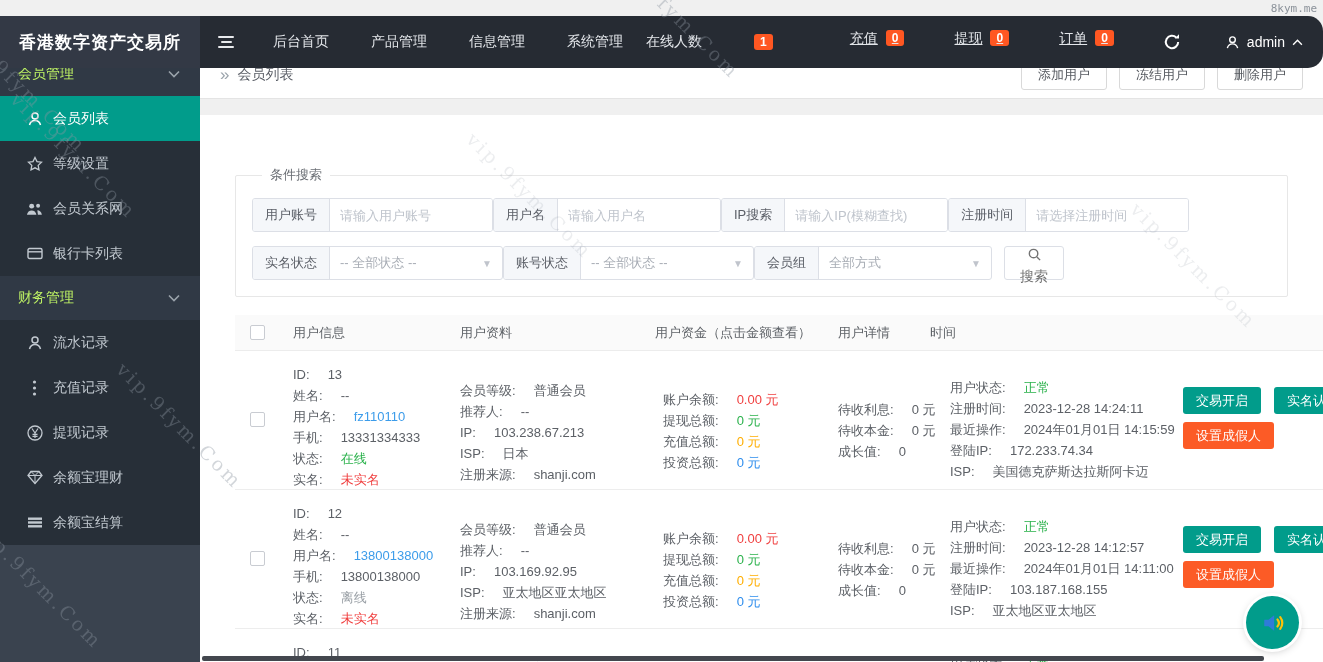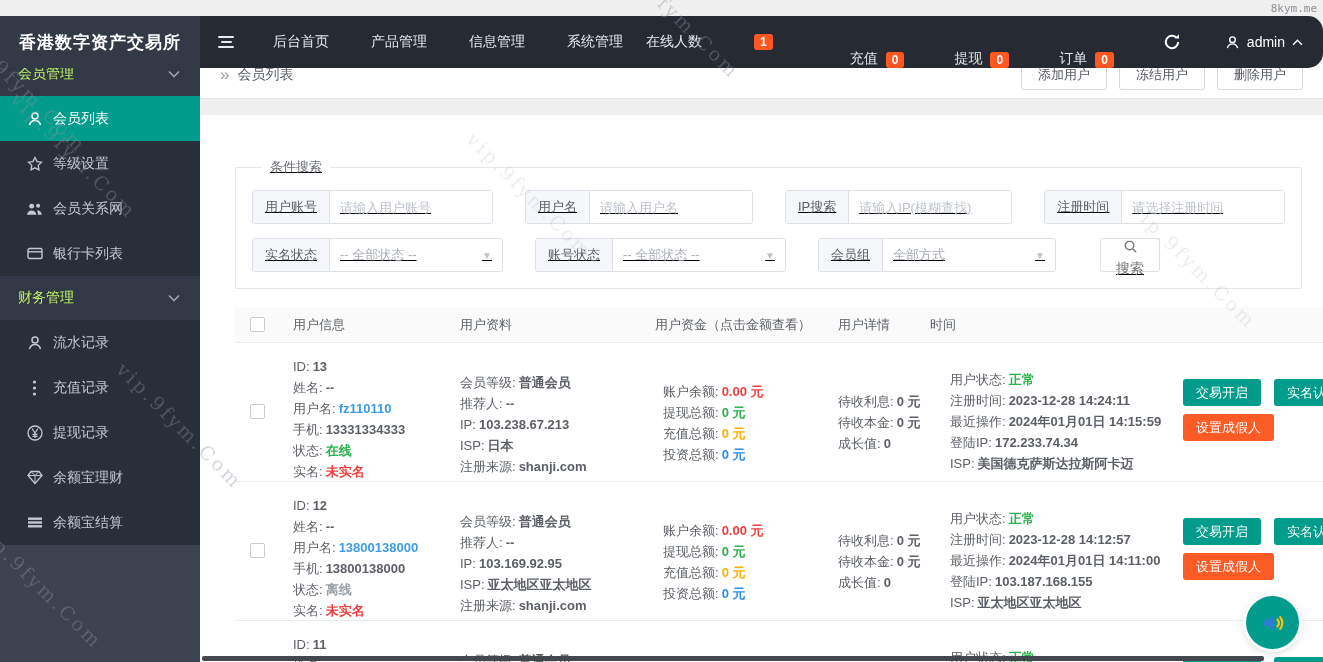--- a/index.html
+++ b/index.html
@@ -11,21 +11,21 @@
   .logo { width:200px; background:#333945; color:#fff; font-size:17px; font-weight:bold; display:flex; align-items:center; justify-content:center; letter-spacing:1px; }
   .hamburger { width:52px; display:flex; flex-direction:column; justify-content:center; align-items:center; gap:3px; cursor:pointer; }
   .hamburger span { display:block; height:2px; background:#e8eaed; border-radius:1px; }
   .hamburger span:nth-child(1){ width:16px; } .hamburger span:nth-child(2){ width:11px; } .hamburger span:nth-child(3){ width:16px; }
   .nav-items { display:flex; align-items:stretch; }
   .nav-item { display:flex; align-items:center; padding:0 21px; color:#e3e6ea; font-size:14px; cursor:pointer; white-space:nowrap; }
   .nav-item.active { background:#019c8b; color:#fff; }
   .nav-stat { display:flex; align-items:center; color:#e3e6ea; font-size:14px; padding:0 6px 0 2px; white-space:nowrap;gap:44px; }
   .badge { display:inline-block; margin-left:8px; min-width:14px; padding:1px 6px; background:#ff5722; border-radius:3px; color:#fff; font-size:12px; font-weight:bold; text-align:center; }
   .topbar-right { margin-left:auto; display:flex; align-items:stretch; }
-  .counter { display:flex; align-items:flex-end; padding:0 25px; color:#e3e6ea; font-size:14px; cursor:pointer; white-space:nowrap; }
+  .counter { display:flex; align-items:flex-start; padding:14px 25px; color:#e3e6ea; font-size:14px; cursor:pointer; white-space:nowrap;text-decoration:underline; }
   .refresh { display:flex; align-items:center; padding:0 24px; color:#fff; cursor:pointer; }
   .admin { display:flex; align-items:center; gap:7px; padding:0 20px; color:#fff; font-size:14px; cursor:pointer; }
 
   
   .sidebar { position:absolute; left:0; top:52px; width:200px; height:610px; background:#3a434f; z-index:4; }
   .side-section-header { height:44px; background:#303945; color:#bef264; font-size:14px; display:flex; align-items:center; justify-content:space-between; padding:0 20px 0 18px; cursor:pointer; }
   .side-item { height:45px; background:#272f38; color:#c2c9d0; font-size:14px; display:flex; align-items:center; gap:10px; padding-left:26px; cursor:pointer; }
   .side-item.active { background:#019c8b; color:#fff; }
   .side-item .icn { width:17px; height:17px; display:inline-flex; align-items:center; justify-content:center; }
 
@@ -33,44 +33,44 @@
   .main { position:absolute; left:200px; top:52px; width:1123px; height:610px; background:#f0f0f0; overflow:hidden; }
   .crumb-bar { height:47px; background:#fff; border-bottom:1px solid #e4e4e4; display:flex; align-items:center; justify-content:space-between; padding:0 20px; }
   .crumb { display:flex; align-items:center; gap:8px; color:#5a5e66; font-size:14px; }
   .crumb .chev { color:#9aa3ab; font-size:17px; }
   .page-actions { display:flex; gap:12px; }
   .pa-btn { height:30px; padding:0 16px; background:#fff; border:1px solid #d9d9d9; border-radius:3px; color:#565a60; font-size:13px; cursor:pointer; }
 
   .card { margin-top:16px; background:#fff; height:547px; padding-top:34px; position:relative; }
 
   
-  fieldset.search { margin:9px 35px; border:1px solid #e7e7e7; border-radius:2px; padding:8px 16px 16px;text-decoration:underline; }
+  fieldset.search { margin:17px 35px; border:1px solid #e7e7e7; border-radius:2px; padding:8px 16px 16px; }
   fieldset.search legend { font-size:13px; color:#6a6e74; padding:0 8px; margin-left:10px; }
-  .search-row { display:flex; gap:32px; margin-top:14px; align-items:center; }
+  .search-row { display:flex; gap:0; margin-top:14px; align-items:center; }
   .search-row:first-of-type { margin-top:6px; }
   .sgroup { display:inline-flex; height:34px; border:1px solid #dcdfe6; border-radius:3px; overflow:hidden; background:#fff; }
   .sgroup .slbl { padding:0 12px; background:#f5f7fa; color:#5a5e66; font-size:13px; line-height:32px; border-right:1px solid #dcdfe6; white-space:nowrap; }
   .sgroup input { border:none; outline:none; padding:0 10px; width:162px; font-size:13px; color:#333; font-family:"Liberation Sans",sans-serif; }
   .sgroup input::placeholder { color:#bfc4cc; }
   .sgroup .sel { width:172px; display:flex; align-items:center; justify-content:space-between; padding:0 10px; color:#a8adb5; font-size:13px; cursor:pointer; }
   .sgroup .sel .caret { color:#c0c4cc; font-size:10px; }
   .search-btn { height:34px; padding:0 15px; display:inline-flex; align-items:center; gap:6px; background:#fff; border:1px solid #dcdfe6; border-radius:3px; color:#737373; font-size:14px; cursor:pointer; margin-left:12px;flex-direction:column; }
 
   
   .table { margin:18px 0 0 35px; width:1108px; }
   .thead, .trow { display:grid; grid-template-columns:58px 167px 195px 183px 92px 253px 160px; }
   .thead { height:36px; align-items:center; background:#fafafa; border-bottom:1px solid #ececec; color:#5f6368; font-size:13px; }
   .trow { height:139px; border-bottom:1px solid #ededed; font-size:13px; color:#5c6066; }
   .cell { display:flex; flex-direction:column; }
   .c-cb { padding-top:61px; padding-left:15px; }
   .thead .c-cb { padding:0 0 0 15px; }
   .c-info { padding-top:13px; } .c-profile { padding-top:29px; } .c-funds { padding-top:38px; padding-left:8px; }
   .c-detail { padding-top:48px; } .c-time { padding-top:26px; padding-left:20px; } .c-actions { padding-top:36px; }
   .line { line-height:21px; white-space:nowrap; }
-  .val { margin-left:3px;font-weight:bold; }
+  .val { margin-left:18px; }
   .val.link { color:#3c9cea; cursor:pointer; }
   .val.green { color:#2bb24c; } .val.red { color:#f03e3e; } .val.orange { color:#ffae00; } .val.blue { color:#2e8ded; } .val.gray { color:#9aa0a6; }
   .cb { width:15px; height:15px; border:1px solid #c9ccd2; border-radius:2px; background:#fff; cursor:pointer; }
   .act-row { display:flex; gap:13px; }
   .act-row + .act-row { margin-top:8px; }
   .btn-act { height:27px; padding:0 13px; border:none; border-radius:3px; color:#fff; font-size:13px; cursor:pointer; white-space:nowrap; }
   .btn-act.teal { background:#019c8b; } .btn-act.orange { background:#fc5b26; }
 
   
   .float-btn { position:absolute; left:1246px; top:596px; width:53px; height:53px; border-radius:50%; background:#019c8b; box-shadow:0 0 0 3px rgba(255,255,255,.95), 0 2px 8px rgba(0,0,0,.25); display:flex; align-items:center; justify-content:center; z-index:50; cursor:pointer; }

